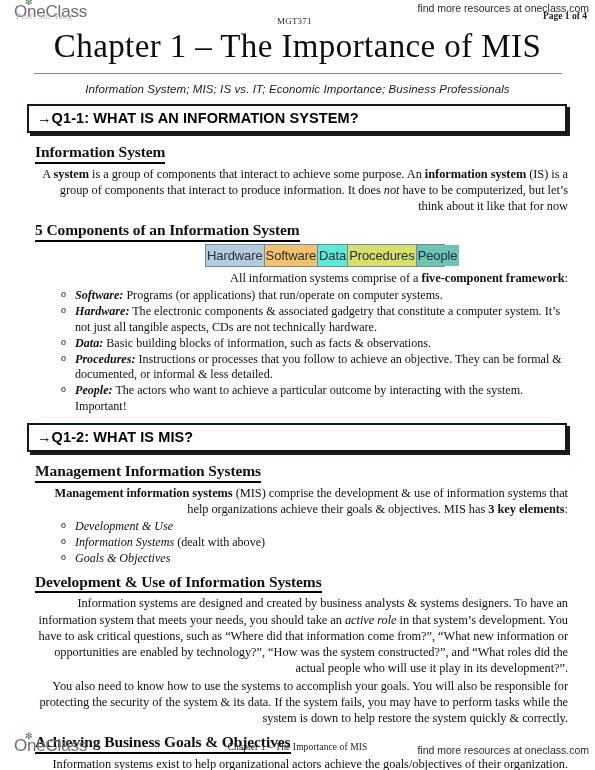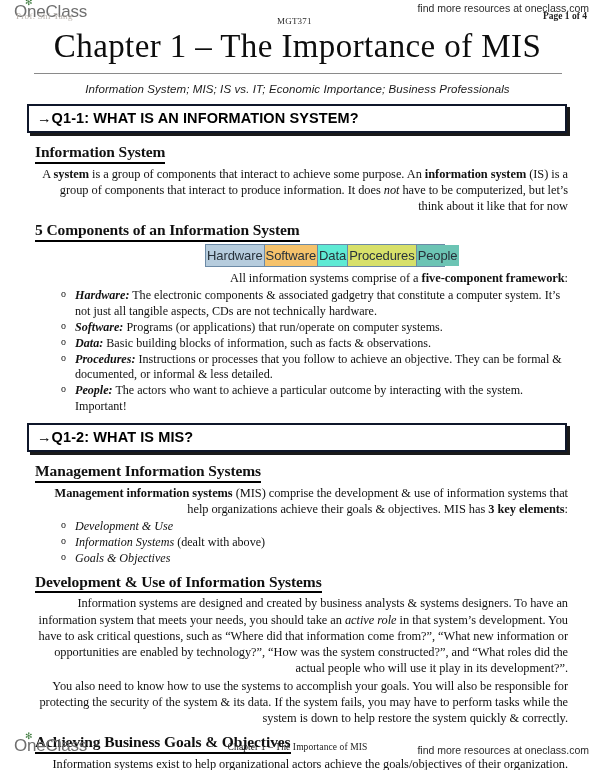--- a/index.html
+++ b/index.html
@@ -270,22 +270,22 @@
       <div class="comp" style="background: rgb(182, 204, 221);">Hardware</div>
       <div class="comp" style="background: rgb(245, 194, 107); text-align: center;">Software</div>
       <div class="comp" style="background: #5eead4;">Data</div>
       <div class="comp" style="background: rgb(215, 224, 106);">Procedures</div>
       <div class="comp" style="background: rgb(108, 196, 180);">People</div>
     </div>
 
     <p class="body"><span>All information systems comprise of a </span><b class="strong">five-component framework</b><span>:</span></p>
 
     <ul class="bullets">
+      <li><span class="term">Software:</span><span> Programs (or applications) that run/operate on computer systems.</span></li>
       <li><span class="term">Hardware:</span><span> The electronic components &amp; associated gadgetry that constitute a computer system. It’s not just all tangible aspects, CDs are not technically hardware.</span></li>
-      <li><span class="term">Software:</span><span> Programs (or applications) that run/operate on computer systems.</span></li>
       <li><span class="term">Data:</span><span> Basic building blocks of information, such as facts &amp; observations.</span></li>
       <li><span class="term">Procedures:</span><span> Instructions or processes that you follow to achieve an objective. They can be formal &amp; documented, or informal &amp; less detailed.</span></li>
       <li><span class="term">People:</span><span> The actors who want to achieve a particular outcome by interacting with the system. Important!</span></li>
     </ul>
   </div>
 
   <div class="qbox">
     <div class="qbox-text">→Q1-2: WHAT IS MIS?</div>
   </div>
 

